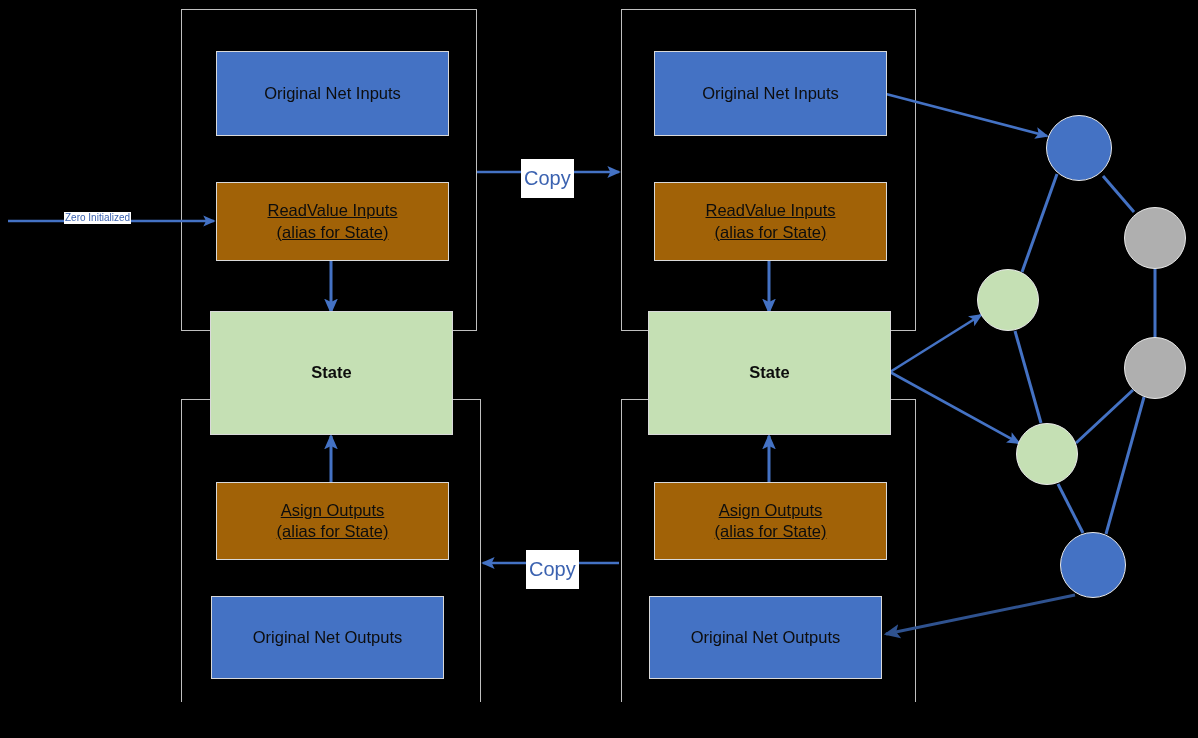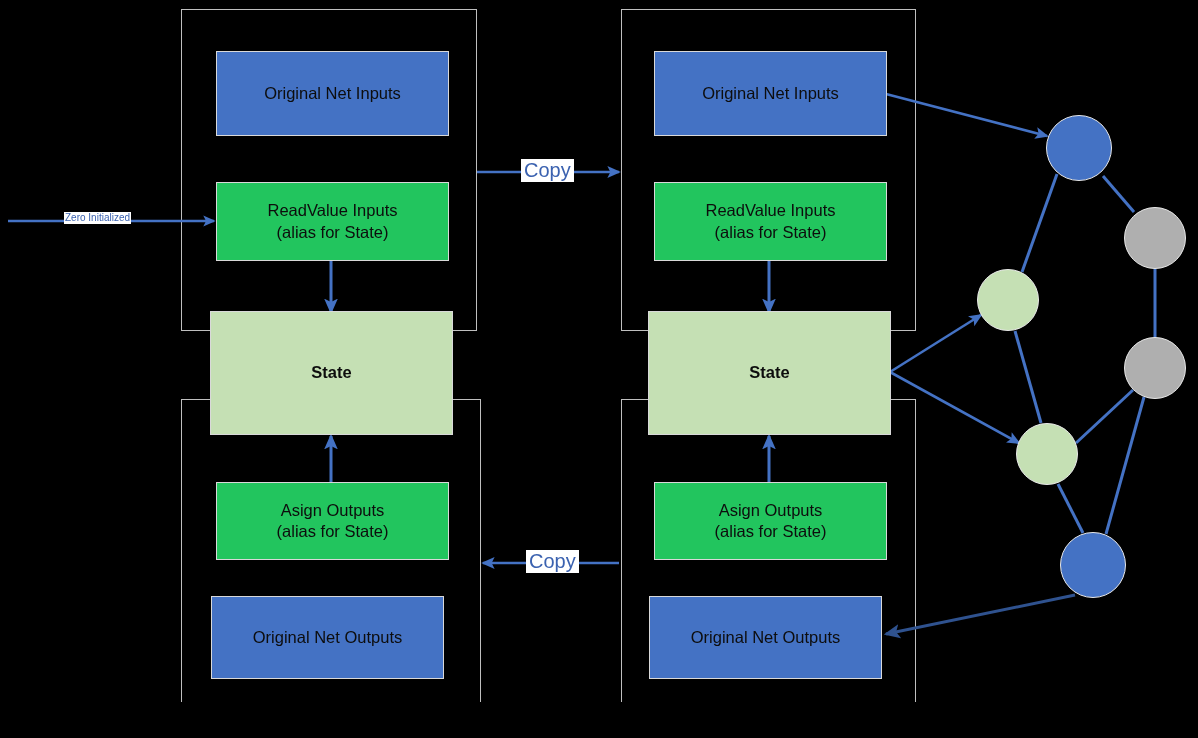--- a/index.html
+++ b/index.html
@@ -28,29 +28,29 @@
     display: flex;
     align-items: center;
     justify-content: center;
     text-align: center;
     color: #0D0D0D;
     font-size: 16.5px;
     line-height: 1.3;
     white-space: pre-line;
   }
   .fill-blue   { background: #4472C4; }
-  .fill-lav    { background: #22c55e; }
+  .fill-lav    { background: #a16207; text-decoration: underline; }
   .fill-green  { background: #C5E0B4; font-weight: bold; }
 
   .edge-label {
     position: absolute;
     background: #FFFFFF;
     color: #3B62B0;
     font-size: 20px;
-    padding: 0 3px;
+    padding: 8px 3px;
     line-height: 1.15;
     white-space: nowrap;
   }
   .edge-label.small {
     font-size: 10px;
     padding: 0 1px;
   }
   svg.overlay {
     position: absolute;
     left: 0; top: 0;

